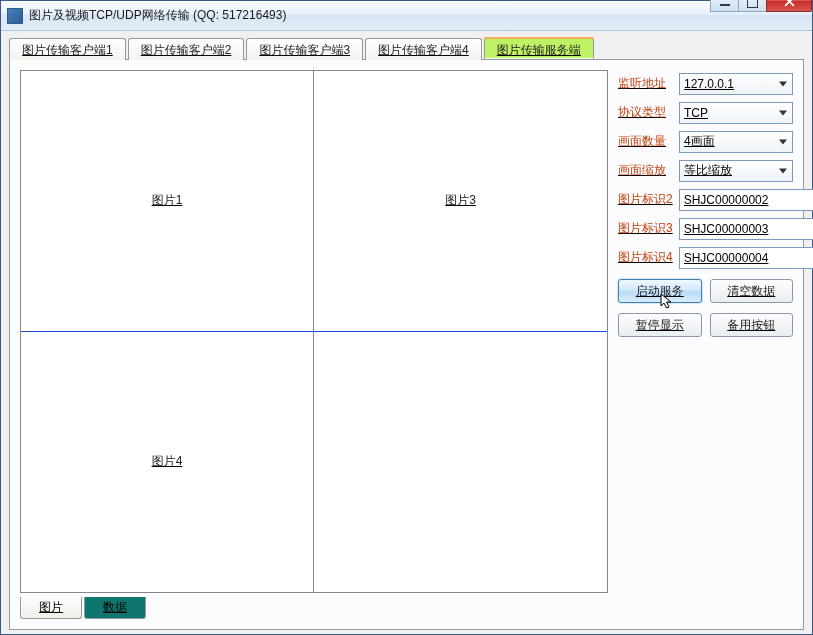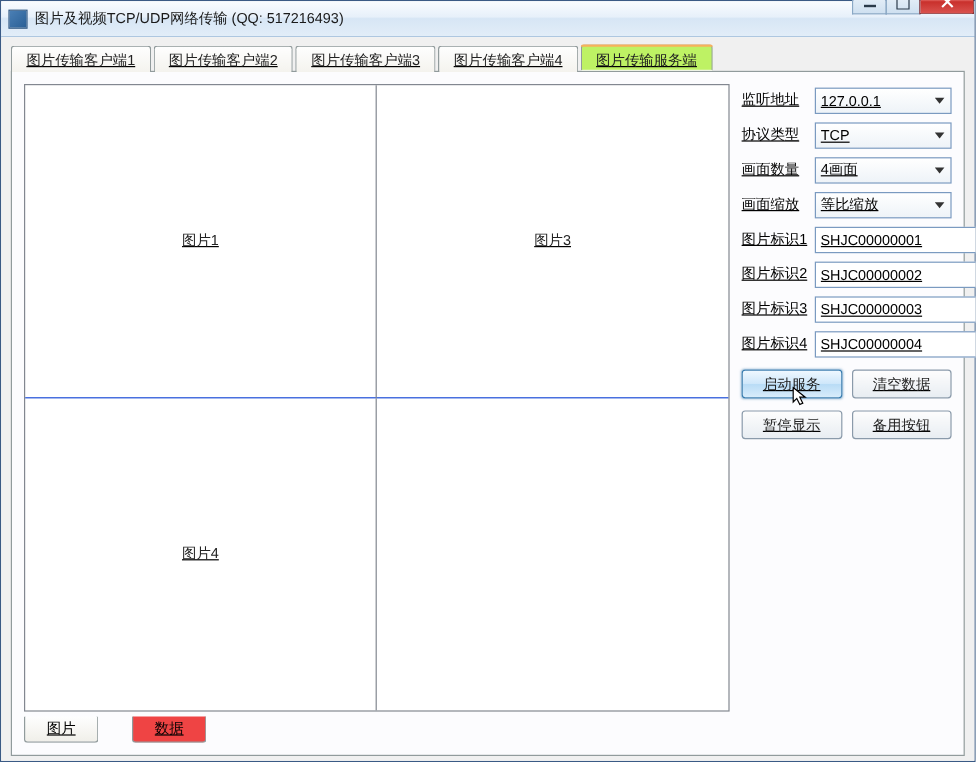--- a/index.html
+++ b/index.html
@@ -113,28 +113,28 @@
 .btab {
   border:1px solid #919b9c;
   padding:2px 18px;
   background:linear-gradient(to bottom,#fefefe,#f0efe9);
   border-bottom-left-radius:3px; border-bottom-right-radius:3px;
   margin-right:2px;
   border-top:none;
   cursor:pointer;
   font-size:12px;
 }
-.btab.active { background:#ef4444;margin-left:26px; }
+.btab.active { background:#0f766e; }
 .right-col {
   width:175px;
   display:flex; flex-direction:column; gap:6px;
   padding:2px 0;
 }
 .form-row { display:flex; align-items:center; height:23px; gap:6px;}
-.form-row label { width:55px; color:#000000; font-size:12px; white-space:nowrap;}
+.form-row label { width:55px; color:#c2410c; font-size:12px; white-space:nowrap;}
 .combo, .text-input {
   flex:1; height:22px;
   border:1px solid #7a9ac0;
   background:#fff;
   font-size:12px;
   padding:0 4px;
   font-family:inherit;
 }
 .combo {
   padding-right:18px;
@@ -231,24 +231,20 @@
               <span>4画面</span>
             </div>
         </div>
         <div class="form-row">
           <label>画面缩放</label>
           <div class="combo">
               <span>等比缩放</span>
             </div>
         </div>
         <div class="form-row">
-          <label>图片标识1</label>
-          <input class="text-input" value="SHJC00000001" style="">
-        </div>
-        <div class="form-row">
           <label>图片标识2</label>
           <input class="text-input" value="SHJC00000002" style="">
         </div>
         <div class="form-row">
           <label>图片标识3</label>
           <input class="text-input" value="SHJC00000003" style="">
         </div>
         <div class="form-row">
           <label>图片标识4</label>
           <input class="text-input" value="SHJC00000004" style="">

